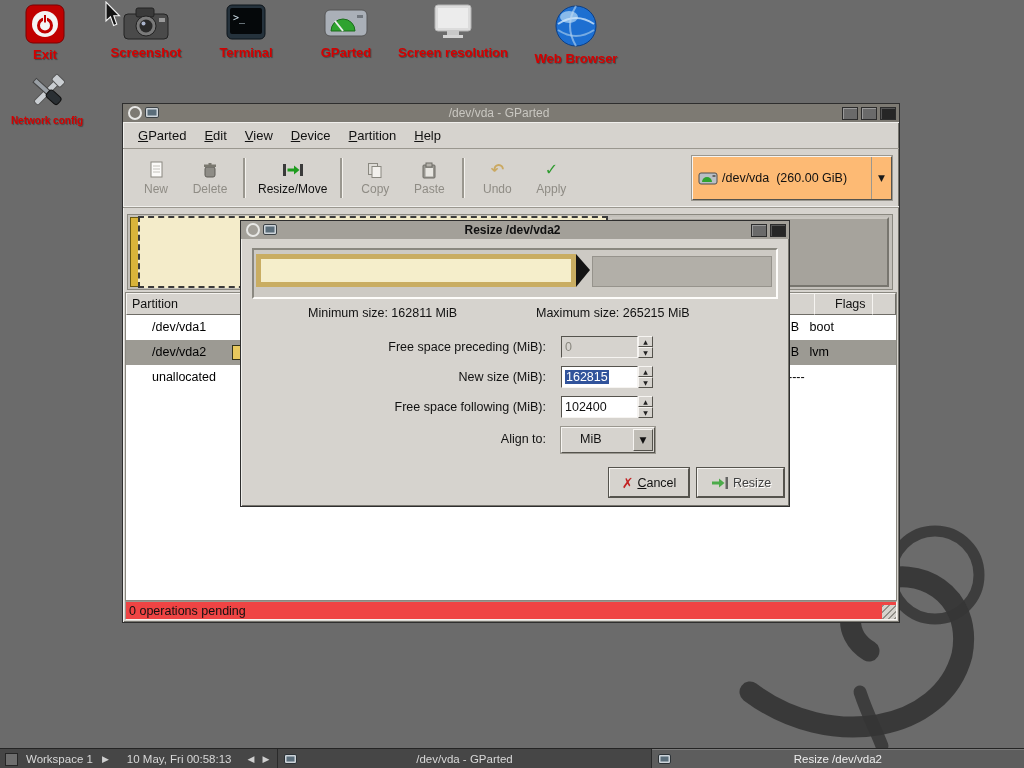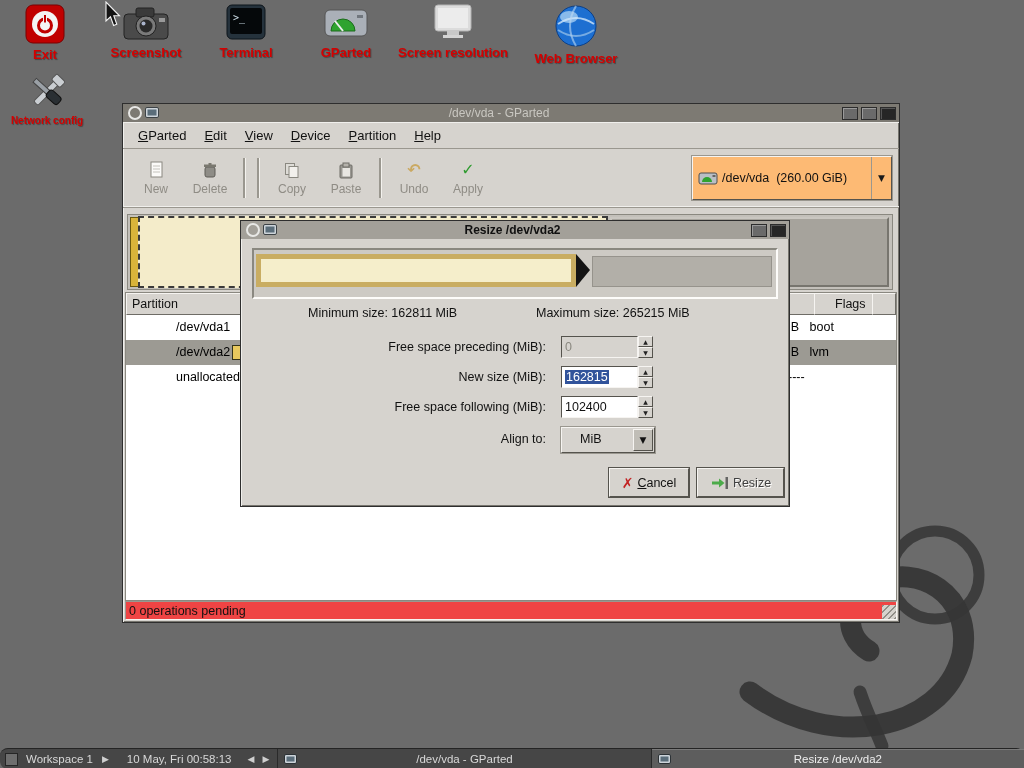--- a/index.html
+++ b/index.html
@@ -55,21 +55,21 @@
   .pb-vda2{position:absolute;left:10px;top:1px;bottom:1px;width:466px;background:#f4ecca;border:2px dashed #3a3a3a;}
   .pb-unalloc{position:absolute;left:482px;top:2px;bottom:2px;right:3px;background:#a6a39c;
               border:2px solid;border-color:#c9c6c0 #77756e #77756e #c9c6c0;}
 
   
   .tablewrap{position:absolute;left:2px;right:2px;top:188px;bottom:21px;background:#fff;border:1px solid #8a8880;}
   .thead{height:22px;position:relative;background:#d6d3ce;font-size:12.5px;color:#111;}
   .thcell{position:absolute;top:0;bottom:0;border:1px solid;border-color:#f6f4f1 #6e6c66 #6e6c66 #f6f4f1;
           background:#d6d3ce;line-height:20px;}
   .trow{height:25px;position:relative;font-size:12.5px;line-height:25px;color:#000;}
-  .trow .pname{padding-left:26px;margin-left:24px;}
+  .trow .pname{padding-left:26px;}
   .trow.sel{background:#9c9a93;}
   .rfrag{position:absolute;left:662px;top:0;white-space:pre;}
   .swatch{position:absolute;left:106px;top:5px;width:13px;height:13px;background:#e8c95e;border:1px solid #33331a;}
 
   
   .statusbar{position:absolute;left:2px;right:2px;bottom:2px;height:17px;background:#ef4444;
              border:1px solid;border-color:#9a978f #f6f4f1 #f6f4f1 #9a978f;font-size:12.5px;color:#111;
              display:flex;align-items:center;padding-left:3px;}
   .grip{position:absolute;right:0;bottom:0;width:14px;height:14px;
         background:repeating-linear-gradient(-45deg,#908e88 0 1.5px,#d6d3ce 1.5px 4.5px);}
@@ -102,21 +102,21 @@
               display:flex;align-items:center;justify-content:center;}
   .comboarrow .glyph{font-size:9px;color:#111;}
   .dlgbtn{position:absolute;top:247px;height:27px;display:flex;align-items:center;justify-content:center;gap:4px;
           font-size:12.5px;color:#111;background:#d6d3ce;
           border:1px solid;border-color:#f6f4f1 #55534d #55534d #f6f4f1;box-shadow:0 0 0 1px #55534d;}
   .dlgbtn.disabled{color:#404040;text-shadow:1px 1px 0 #fff;}
   .i-cross{color:#c22222;font-weight:bold;font-size:14px;line-height:14px;}
 
   
   .taskbar{position:absolute;left:0;right:0;top:748px;height:20px;background:#464646;border-top:1px solid #242424;
-           display:flex;align-items:center;font-size:11.5px;color:#d8d8d8;z-index:60;border-radius:8px;}
+           display:flex;align-items:center;font-size:11.5px;color:#d8d8d8;z-index:60;}
   .tb-pager{width:11px;height:11px;background:#6e6e6e;border:1px solid #262626;margin-left:5px;}
   .tb-arrow{font-size:9px;color:#cfcfcf;}
   .task{flex:1;height:100%;display:flex;align-items:center;border-left:1px solid #2a2a2a;position:relative;}
   .task .tlabel{position:absolute;left:0;right:0;text-align:center;}
   .task.active{background:#5d5d5d;color:#ededed;box-shadow:inset 0 1px 0 #7a7a7a;}
   .task .ticon{margin-left:6px;z-index:1;}
 
   
   .cursor{z-index:100;pointer-events:none;}
 </style>
@@ -244,20 +244,31 @@
       <span class="ticonbox">
           <svg width="16" height="17">
             <rect x="3" y="5" width="10" height="10" rx="2" fill="#8e8c86" stroke="#5f5d57"></rect>
             <rect x="2" y="2.5" width="12" height="2.5" fill="#7a786f"></rect>
             <rect x="6.5" y="1" width="3" height="2" fill="#7a786f"></rect>
           </svg>
         </span>
       <span>Delete</span>
     </div>
     <div class="tsep"></div>
+    <div class="tbtn">
+      <span class="ticonbox">
+          <svg width="22" height="16">
+            <rect x="1" y="2" width="3" height="12" fill="#3a3a3a"></rect>
+            <rect x="18" y="2" width="3" height="12" fill="#3a3a3a"></rect>
+            <rect x="5.5" y="6.5" width="7" height="3" fill="#1e9c1e"></rect>
+            <path d="M12 3.5 L17.5 8 L12 12.5 Z" fill="#1e9c1e"></path>
+          </svg>
+        </span>
+      <span>Resize/Move</span>
+    </div>
     <div class="tsep"></div>
     <div class="tbtn dis">
       <span class="ticonbox">
           <svg width="16" height="17">
             <rect x="1.5" y="1.5" width="9" height="11" fill="#dedcd7" stroke="#8a8880"></rect>
             <rect x="5" y="4.5" width="9" height="11" fill="#f2f0ec" stroke="#8a8880"></rect>
           </svg>
         </span>
       <span>Copy</span>
     </div>

